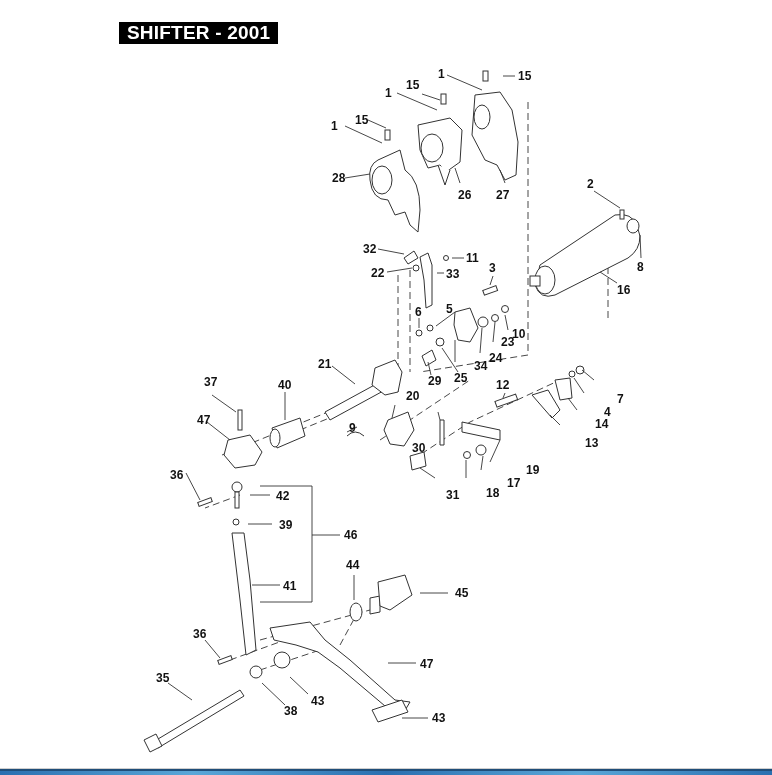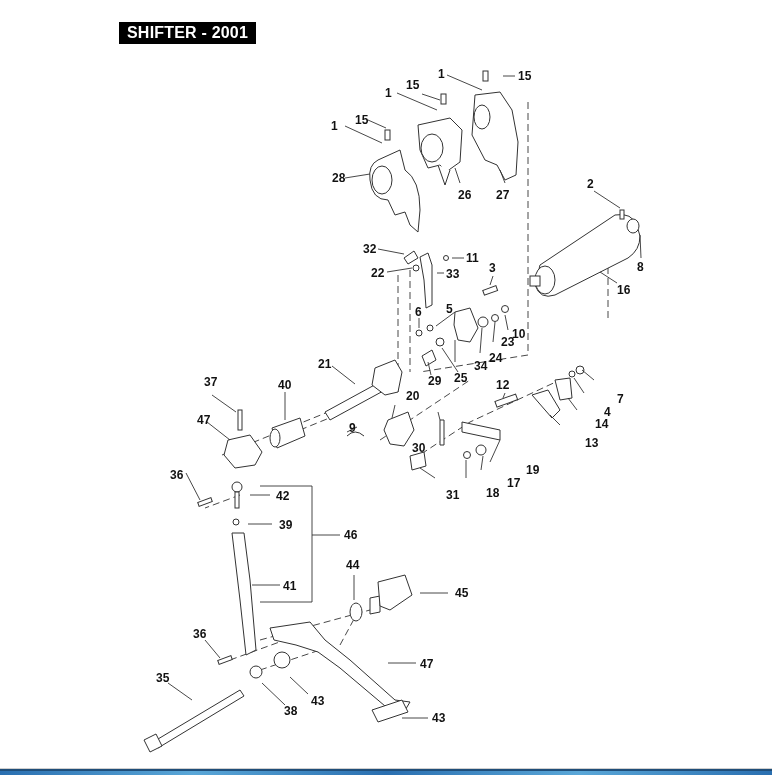--- a/index.html
+++ b/index.html
@@ -1,17 +1,17 @@
 <!DOCTYPE html>
 <html><head>
 <meta charset="utf-8">
 <style>
   html,body{margin:0;padding:0;background:#fff;}
   body{width:772px;height:775px;position:relative;overflow:hidden;font-family:"Liberation Sans",sans-serif;}
-  .title{position:absolute;left:119px;top:22px;height:22px;padding:0 8px;background:#000;color:#fff;font-weight:bold;font-size:16px;line-height:22px;letter-spacing:0.2px;}
+  .title{position:absolute;left:119px;top:22px;height:22px;padding:0 8px;background:#000;color:#fff;font-weight:bold;font-size:19px;line-height:22px;letter-spacing:0.2px;}
   svg.dia{position:absolute;left:0;top:0;}
   .lbl{font-family:"Liberation Sans",sans-serif;font-weight:bold;font-size:12px;fill:#111;}
   .part{fill:#fff;stroke:#333;stroke-width:1;}
   .lead{stroke:#333;stroke-width:0.9;fill:none;}
   .dash{stroke:#333;stroke-width:0.9;fill:none;stroke-dasharray:7 4;}
   .footer{position:absolute;left:0;bottom:0;width:772px;height:6px;background:linear-gradient(to right,#2a6fb0,#5aa7d8,#2a6fb0,#5aa7d8,#2a6fb0);border-top:1px solid #cfcfcf;}
   .footer::before{content:"";position:absolute;left:0;top:0;width:100%;height:2px;background:#1f4e79;}
 </style>
 </head>
 <body>

